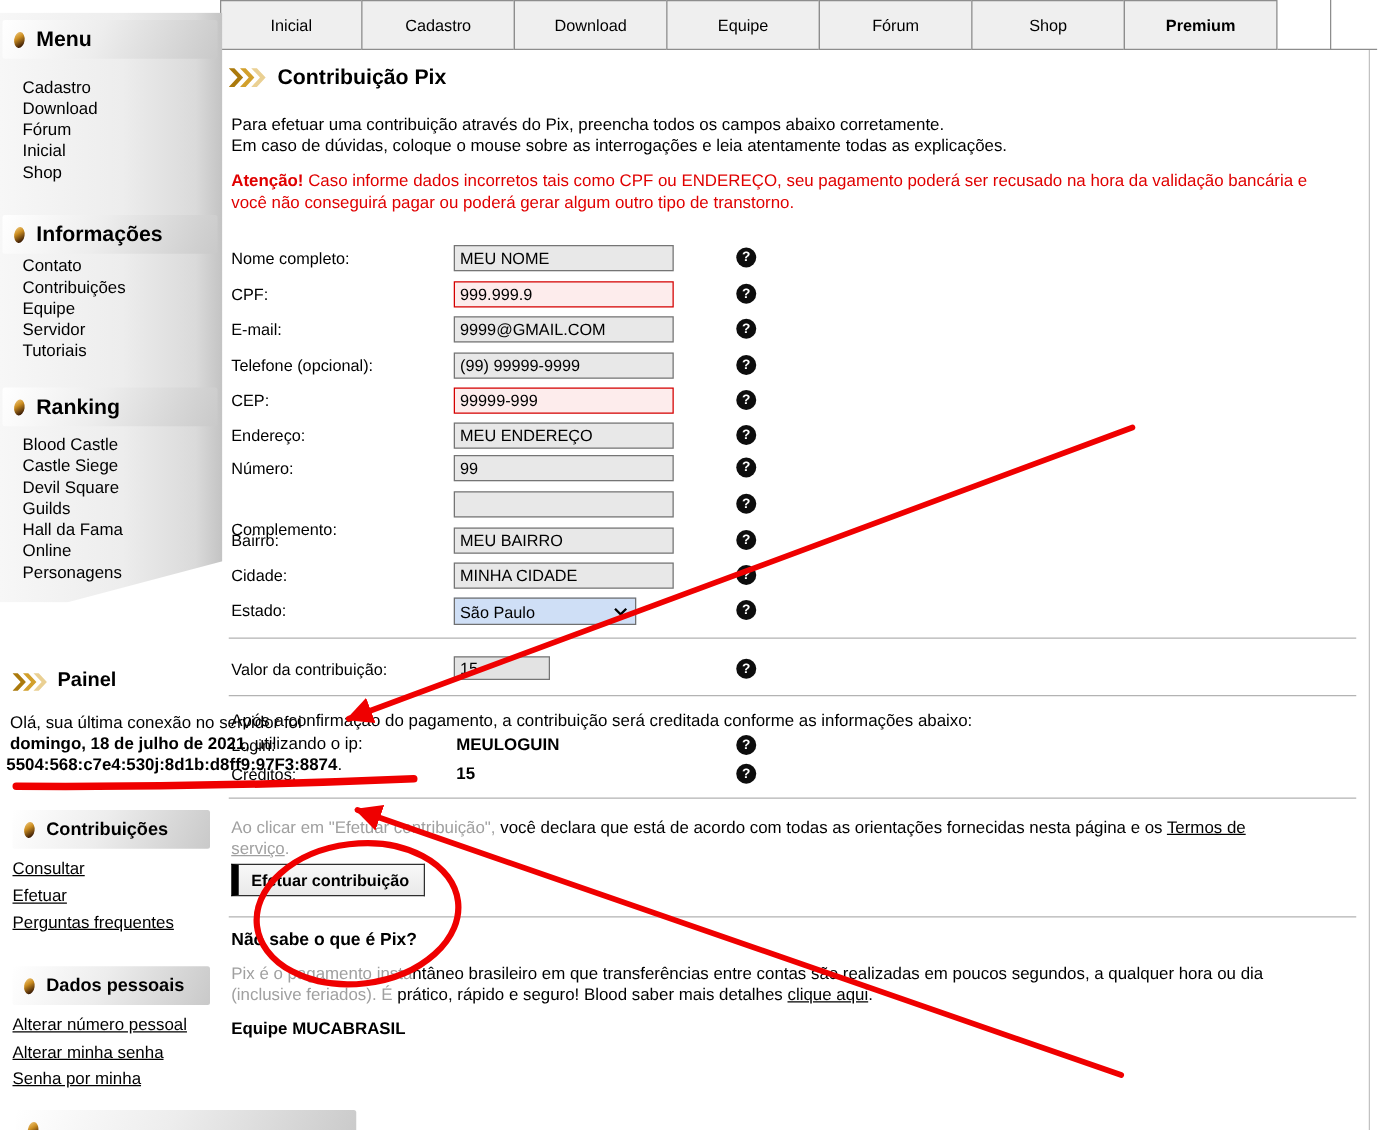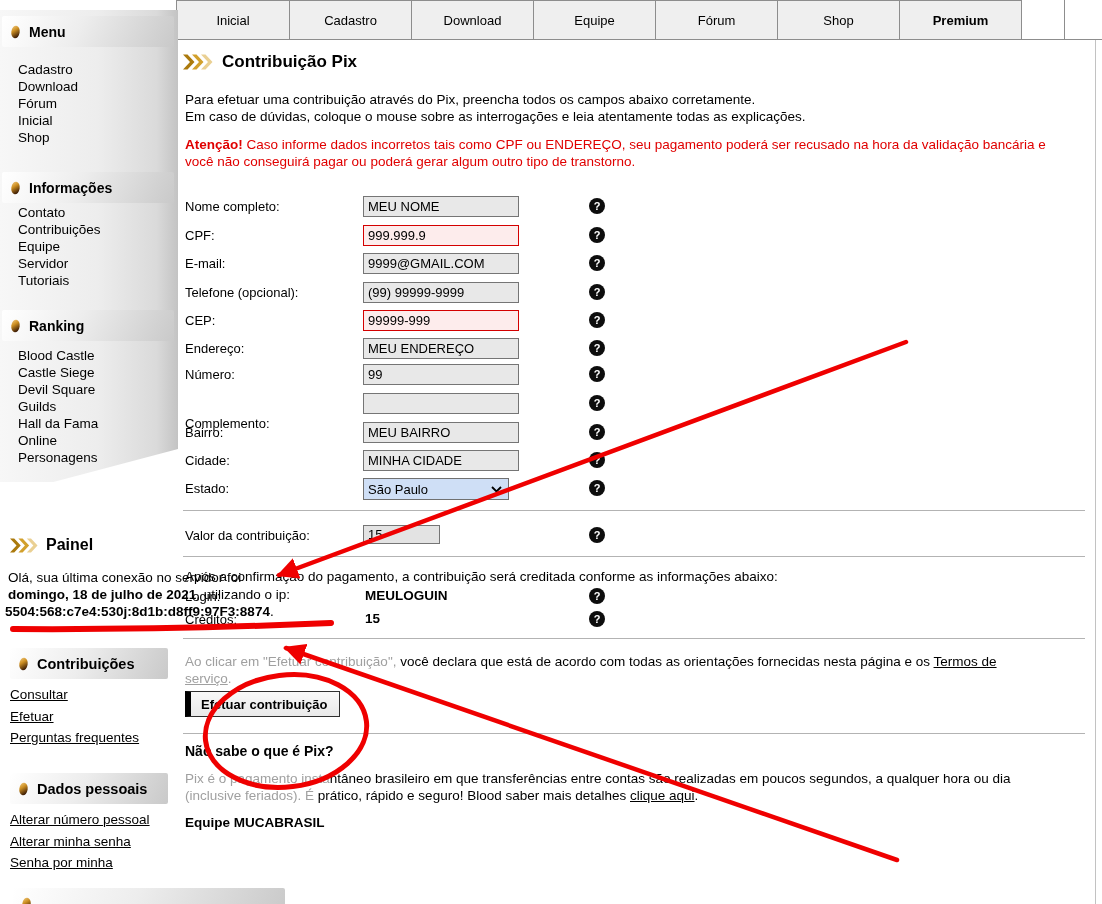--- a/index.html
+++ b/index.html
@@ -12,36 +12,36 @@
   .tab:first-child{width:114px;margin-left:0;}
   .tab.bold{font-weight:bold;}
   .navfill{box-sizing:border-box;flex:1;border-bottom:1px solid #8d8d8d;}
   .navdiv{position:absolute;left:888px;top:0;width:1px;height:40px;background:#8d8d8d;}
   
   #side-bg{position:absolute;left:0;top:10px;width:178px;height:472px;
            background:linear-gradient(to right,#f7f7f7 0%,#ededed 55%,#dadada 88%,#c3c3c3 100%);
            clip-path:polygon(0 0,100% 0,100% 93%,30% 100%,0 100%);}
   .sbar{position:absolute;display:flex;align-items:center;gap:8px;padding-left:8px;box-sizing:border-box;
         height:31px;background:linear-gradient(115deg,#ffffff 0%,#ededed 45%,#c9c9c9 100%);
-        font-weight:bold;font-size:14px;border-radius:2px;}
+        font-weight:bold;font-size:17px;border-radius:2px;}
   .slist{position:absolute;font-size:13.5px;line-height:17px;}
   .slist div{cursor:pointer;}
   .llist{position:absolute;font-size:13.5px;line-height:21.5px;}
   .llist div{text-decoration:underline;cursor:pointer;}
   .ptitle{position:absolute;display:flex;align-items:center;gap:8px;font-weight:bold;font-size:16px;}
   .ptext{position:absolute;font-size:13.5px;line-height:17px;white-space:nowrap;}
   
   .h1row{position:absolute;display:flex;align-items:center;gap:9px;font-weight:bold;font-size:17px;}
   .txt{position:absolute;font-size:13.5px;white-space:nowrap;}
   .red{color:#e00000;}
   .gray{color:#a0a0a0;}
   .link{text-decoration:underline;cursor:pointer;}
   .b{font-weight:bold;}
   .lbl{position:absolute;font-size:13px;white-space:nowrap;}
-  .inp{position:absolute;box-sizing:border-box;width:156px;height:21px;background:#e8e8e8;
+  .inp{position:absolute;box-sizing:border-box;width:176px;height:21px;background:#e8e8e8;
        border:1px solid #757575;font-size:13px;padding:1px 4px;font-family:inherit;color:#000;}
   .inp.err{background:#fdecec;border:1px solid #d40000;}
   .inp.small{width:77px;height:19px;background:#e3e3e3;}
   .sel{position:absolute;box-sizing:border-box;width:146px;height:22px;background:#cfdff6;
        border:1px solid #707070;font-size:13px;display:flex;align-items:center;
        justify-content:space-between;padding:0 6px 0 4px;cursor:pointer;}
   .qicon{position:absolute;width:16px;height:16px;border-radius:50%;background:#0d0d0d;color:#fff;
          font-size:11px;font-weight:bold;text-align:center;line-height:16px;cursor:pointer;}
   .hr{position:absolute;left:183px;width:902px;height:1px;background:#b3b3b3;}
   .btn{position:absolute;left:185px;top:691px;height:26px;padding:0 12px 0 10px;

